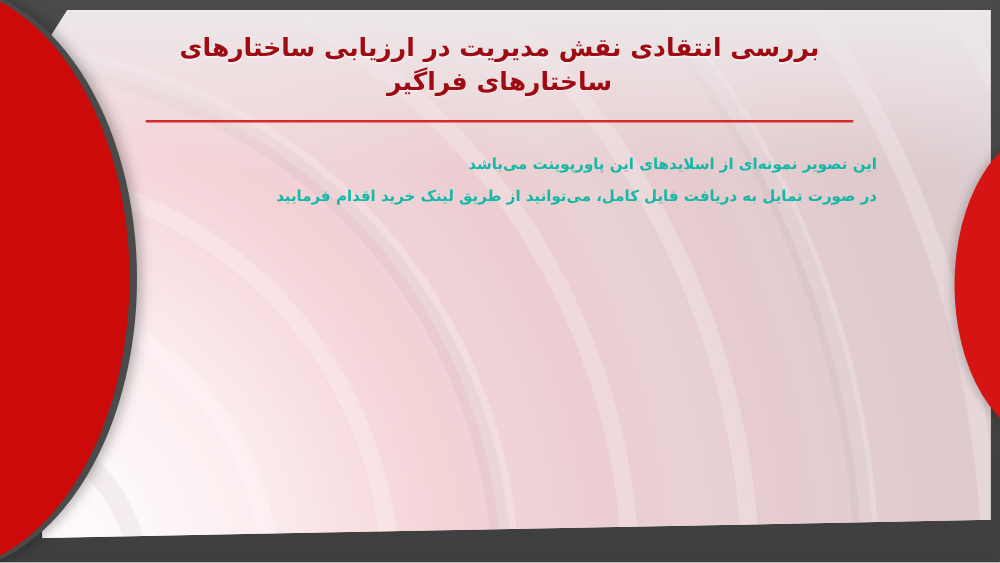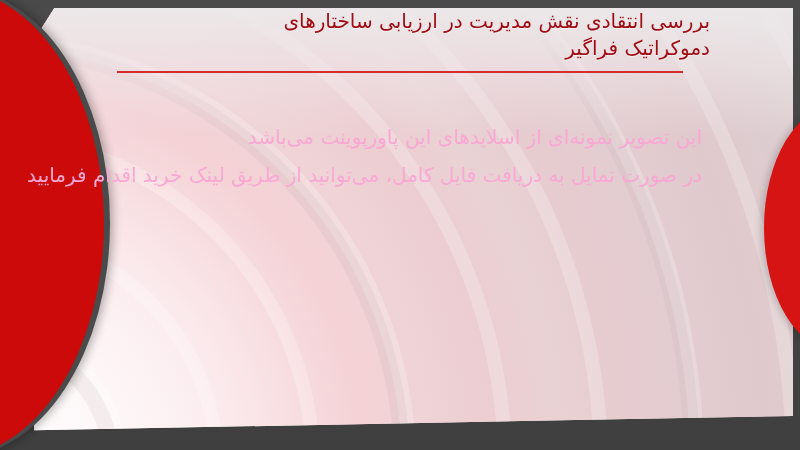--- a/index.html
+++ b/index.html
@@ -116,50 +116,49 @@
   }
 
   .title-block {
     position: absolute;
     left: 90px;
     top: 8px;
     width: 620px;
     text-align: center;
   }
   .title {
-    margin: 0;
+    margin: 17px;
     color: #9e0b13;
     font-size: 20px;
-    font-weight: 400;
+    font-weight: 700;
     line-height: 1.34;
     letter-spacing: .2px;
     text-shadow: 0 1px 0 rgba(255,255,255,.45);
     direction: rtl;
-    text-align: right;
   }
   .title-rule {
     margin: 9px auto 0 auto;
     width: 566px;
     height: 0;
     border-top: 2px solid #d72b2b;
   }
 
   .body-block {
     position: absolute;
     right: 98px;
     top: 122px;
     width: 640px;
     text-align: right;
     direction: rtl;
   }
   .body-line {
     margin: 0 0 7px 0;
-    color: #f9a8d4;
-    font-size: 20px;
-    font-weight: 400;
+    color: #14b8a6;
+    font-size: 12px;
+    font-weight: 700;
     line-height: 1.55;
     white-space: nowrap;
   }
   .body-line:last-child { margin-bottom: 0; }
 </style>
 </head>
 <body>
 
 <div class="slide">
 
@@ -173,21 +172,21 @@
   </div>
 
   <div class="ellipse-right"></div>
   <div class="ellipse-left"></div>
 
   <div class="content">
 
     <div class="title-block">
       <h1 class="title">
         <span>بررسی انتقادی نقش مدیریت در ارزیابی ساختارهای</span><br>
-        <span>دموکراتیک فراگیر</span>
+        <span>ساختارهای فراگیر</span>
       </h1>
       <div class="title-rule"></div>
     </div>
 
     <div class="body-block">
       <p class="body-line">این تصویر نمونه‌ای از اسلایدهای این پاورپوینت می‌باشد</p>
       <p class="body-line">در صورت تمایل به دریافت فایل کامل، می‌توانید از طریق لینک خرید اقدام فرمایید</p>
     </div>
 
   </div>

